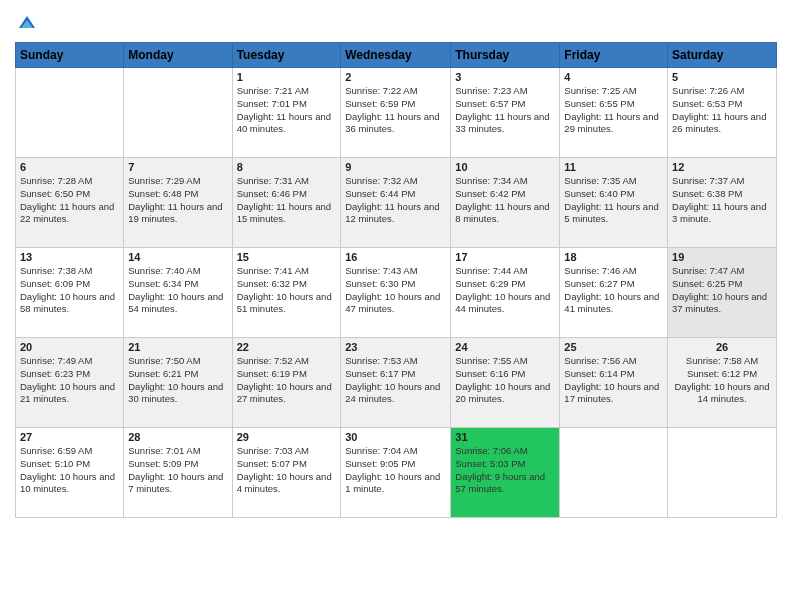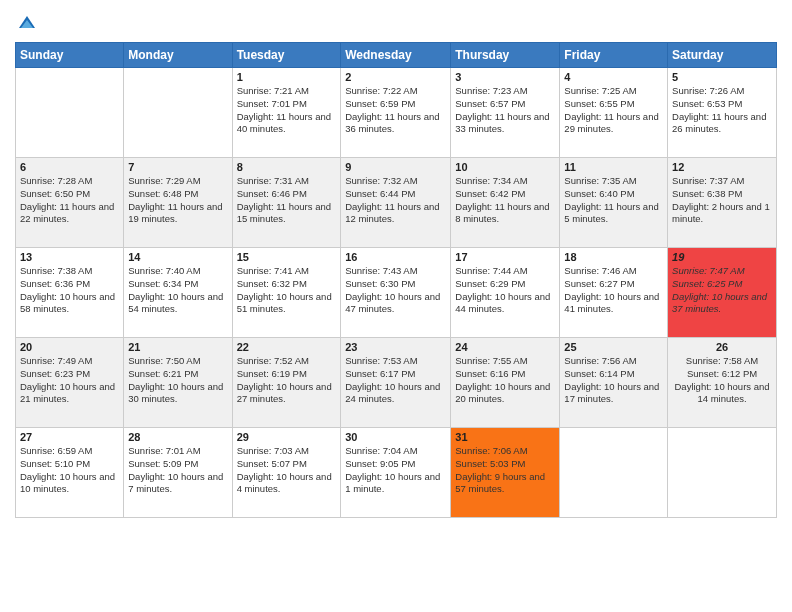--- a/index.html
+++ b/index.html
@@ -62,21 +62,21 @@
       color: #444;
       margin-top: 2px;
     }
     .calendar {
       width: 100%;
       border-collapse: collapse;
       font-size: 10.5px;
     }
     .calendar th {
       background: #3a7abf;
-      color: #ffffff;
+      color: #000000;
       padding: 5px 4px;
       text-align: left;
       font-size: 12px;
       font-weight: bold;
       border: 1px solid #2a6aaf;
     }
     .calendar td {
       border: 1px solid #ccc;
       vertical-align: top;
       padding: 3px 4px;
@@ -234,30 +234,30 @@
               <div>Sunrise: 7:35 AM</div>
               <div>Sunset: 6:40 PM</div>
               <div>Daylight: 11 hours and 5 minutes.</div>
             </div>
           </td>
           <td style="background: rgb(240, 240, 240);">
             <span class="day-number">12</span>
             <div class="day-info">
               <div>Sunrise: 7:37 AM</div>
               <div>Sunset: 6:38 PM</div>
-              <div>Daylight: 2 hours and 1 minute.</div>
+              <div>Daylight: 11 hours and 3 minute.</div>
             </div>
           </td>
         </tr>
         <tr class="row-odd">
           <td style="background: rgb(255, 255, 255); margin-top: 47px;">
             <span class="day-number">13</span>
             <div class="day-info">
               <div>Sunrise: 7:38 AM</div>
-              <div>Sunset: 6:36 PM</div>
+              <div>Sunset: 6:09 PM</div>
               <div>Daylight: 10 hours and 58 minutes.</div>
             </div>
           </td>
           <td style="background: rgb(255, 255, 255);">
             <span class="day-number">14</span>
             <div class="day-info">
               <div>Sunrise: 7:40 AM</div>
               <div>Sunset: 6:34 PM</div>
               <div>Daylight: 10 hours and 54 minutes.</div>
             </div>
@@ -287,21 +287,21 @@
             </div>
           </td>
           <td style="background: rgb(255, 255, 255);">
             <span class="day-number">18</span>
             <div class="day-info">
               <div>Sunrise: 7:46 AM</div>
               <div>Sunset: 6:27 PM</div>
               <div>Daylight: 10 hours and 41 minutes.</div>
             </div>
           </td>
-          <td style="background: #ef4444; font-style: italic;">
+          <td style="background: #e5e5e5;">
             <span class="day-number">19</span>
             <div class="day-info">
               <div>Sunrise: 7:47 AM</div>
               <div>Sunset: 6:25 PM</div>
               <div>Daylight: 10 hours and 37 minutes.</div>
             </div>
           </td>
         </tr>
         <tr class="row-even">
           <td style="background: rgb(240, 240, 240);">
@@ -387,21 +387,21 @@
             </div>
           </td>
           <td style="background: rgb(255, 255, 255);">
             <span class="day-number">30</span>
             <div class="day-info">
               <div>Sunrise: 7:04 AM</div>
               <div>Sunset: 9:05 PM</div>
               <div>Daylight: 10 hours and 1 minute.</div>
             </div>
           </td>
-          <td style="background: #f97316;">
+          <td style="background: #22c55e;">
             <span class="day-number">31</span>
             <div class="day-info">
               <div>Sunrise: 7:06 AM</div>
               <div>Sunset: 5:03 PM</div>
               <div>Daylight: 9 hours and 57 minutes.</div>
             </div>
           </td>
           <td class="empty-cell" style="background: rgb(255, 255, 255);"></td>
           <td class="empty-cell" style="background: rgb(255, 255, 255);"></td>
         </tr>

